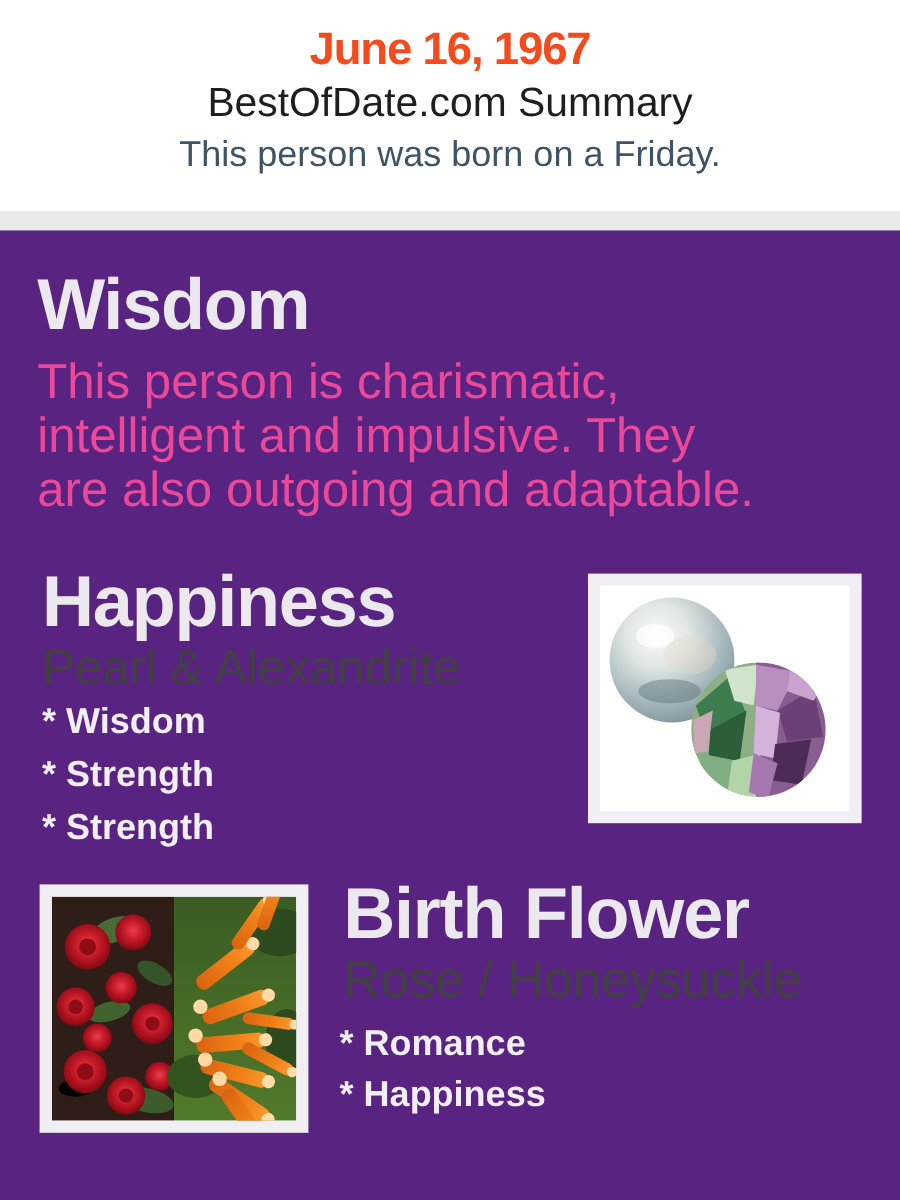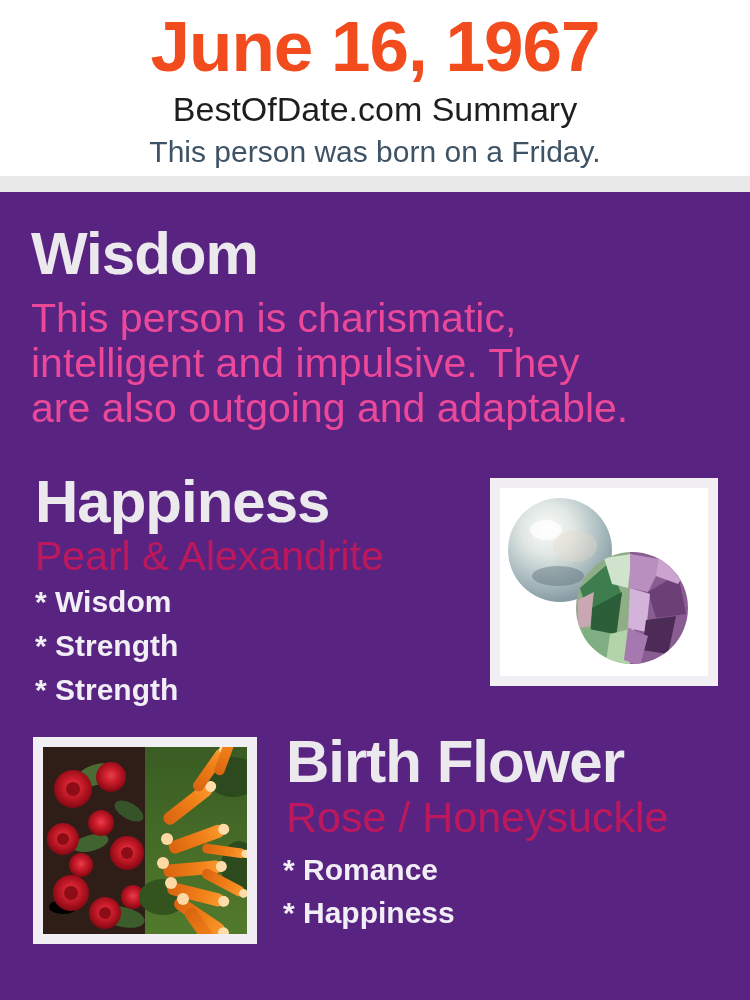--- a/index.html
+++ b/index.html
@@ -7,22 +7,22 @@
     position: relative;
     width: 750px;
     height: 1000px;
     background: #ffffff;
     overflow: hidden;
     font-family: "Liberation Sans", "DejaVu Sans", sans-serif;
   }
   
   .header { position:absolute; top:0; left:0; width:750px; height:176px; background:#ffffff; text-align:center; }
   .date-title {
-    margin:0; padding-top:10px;
-    font-size:71px; font-weight:bold; line-height:1.05;
+    margin:0; padding-top:22px;
+    font-size:38px; font-weight:bold; line-height:1.05;
     color:#f24b1d; letter-spacing:-1px;
   }
   .site-summary {
     margin:6px 0 0 0;
     font-size:34px; font-weight:400; color:#1e1e1e; line-height:1.1;
   }
   .born-line {
     margin:7px 0 0 0;
     font-size:30px; font-weight:400; color:#3e5366; line-height:1.1;
   }
@@ -35,21 +35,21 @@
   }
   .zodiac-heading { top:222px; left:31px; }
   .zodiac-desc {
     position:absolute; top:296px; left:31px; width:680px;
     font-size:41px; line-height:45px; color:#ec4899; font-weight:400;
   }
   .zodiac-desc span { display:block; }
   .stone-heading { top:470px; left:35px; }
   .sub-line {
     position:absolute; margin:0;
-    font-size:41px; font-weight:400; color:#be185d; line-height:1.1;
+    font-size:41px; font-weight:400; color:#404040; line-height:1.1;
   }
   .stone-sub { top:534px; left:35px; }
   .trait {
     position:absolute; margin:0;
     font-size:30px; font-weight:700; color:#f1eef5; line-height:1.1;
   }
   .stone-t0 { top:585px; left:35px; }
   .stone-t1 { top:629px; left:35px; }
   .stone-t2 { top:673px; left:35px; }
   .flower-heading { top:730px; left:286px; }

